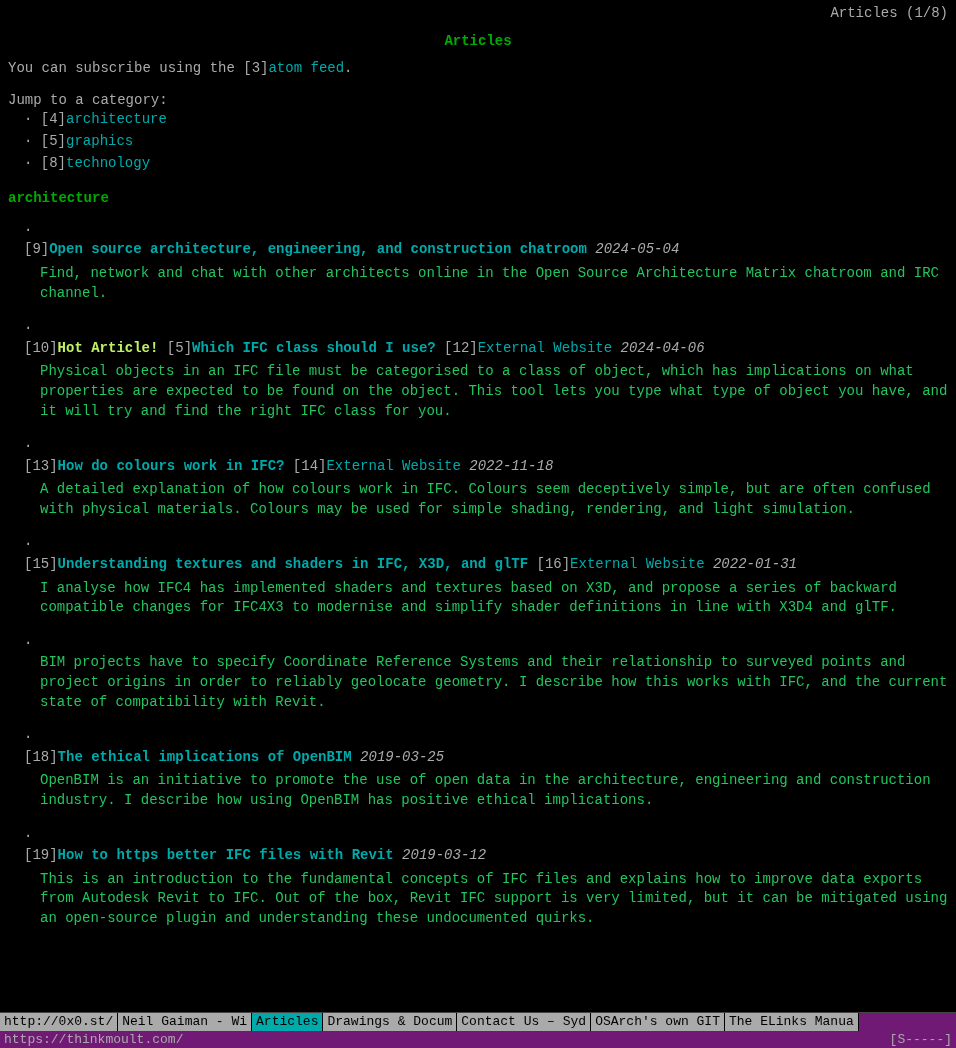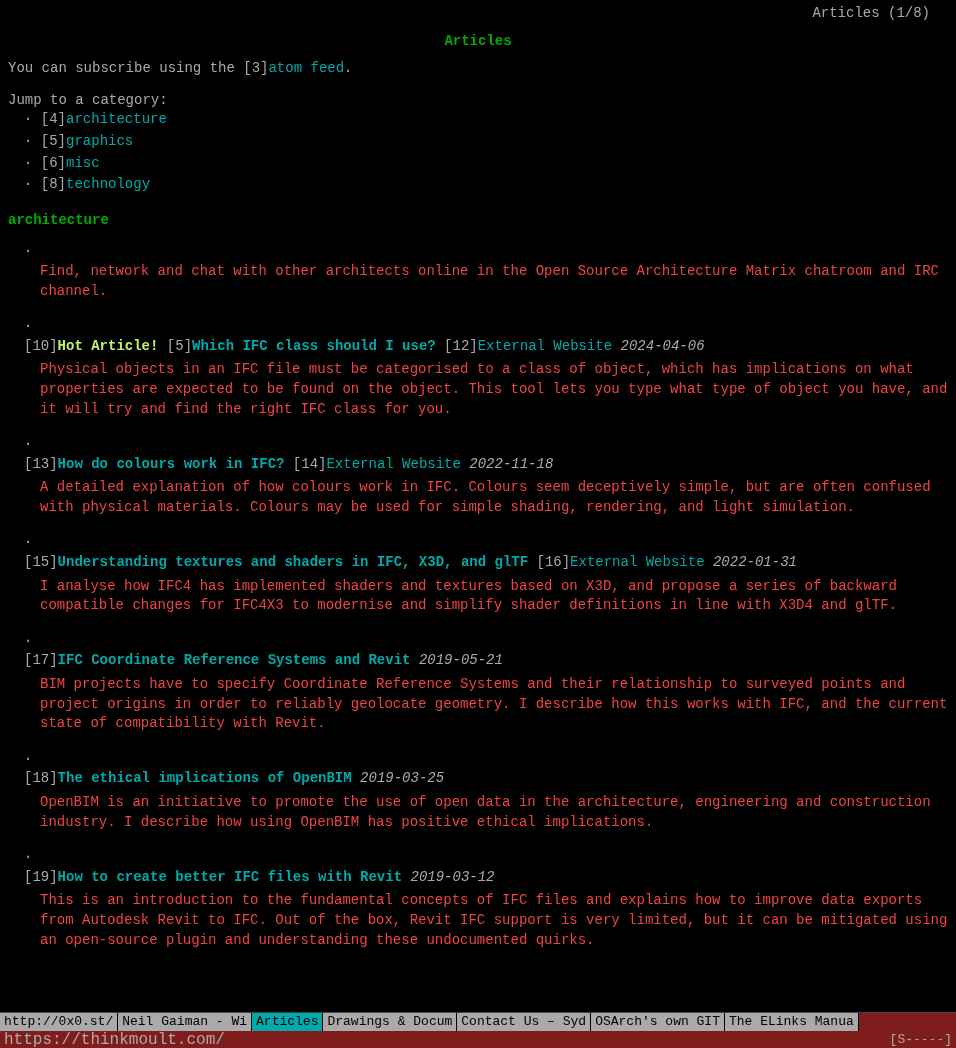--- a/index.html
+++ b/index.html
@@ -15,21 +15,21 @@
       font-size: 14px;
       line-height: 1.4;
       width: 956px;
       min-height: 1048px;
       position: relative;
     }
 
     .top-bar {
       display: flex;
       justify-content: flex-end;
-      padding: 4px 26px;
+      padding: 4px 8px;
       color: #aaaaaa;
     }
 
     .page-title {
       text-align: center;
       color: #00aa00;
       font-weight: bold;
       padding: 4px 0 8px 0;
     }
 
@@ -97,35 +97,35 @@
       font-weight: bold;
     }
 
     .article-date {
       color: #aaaaaa;
       font-style: italic;
     }
 
     .article-desc {
       margin-left: 16px;
-      color: #ef4444;
+      color: #22c55e;
     }
 
     .hot-label {
       color: #bef264;
       font-weight: bold;
     }
 
     .status-bar {
       position: fixed;
       bottom: 0;
       left: 0;
       width: 956px;
       height: 36px;
-      background: #7f1d1d;
+      background: #701a75;
       border-top: 1px solid #444;
     }
 
     .status-top {
       display: flex;
       width: 100%;
       height: 18px;
       overflow: hidden;
     }
 
@@ -148,21 +148,21 @@
       display: flex;
       justify-content: space-between;
       width: 100%;
       height: 18px;
       line-height: 18px;
       padding: 0 4px;
     }
 
     .status-bottom-left {
       color: #aaaaaa;
-      font-size: 16px;
+      font-size: 13px;
     }
 
     .status-bottom-right {
       color: #aaaaaa;
       font-size: 13px;
     }
 
     .bracket-num {
       color: #aaaaaa;
     }
@@ -190,34 +190,34 @@
   </div>
 
   <ul class="category-list">
     <li>
       <span class="bracket-num">[4]</span><a class="link">architecture</a>
     </li>
     <li>
       <span class="bracket-num">[5]</span><a class="link">graphics</a>
     </li>
     <li>
-      <span class="bracket-num">[6]</span><a class="link">misc</a>
-    </li>
-    <li>
       <span class="bracket-num">[8]</span><a class="link">technology</a>
     </li>
   </ul>
 
   <div class="section-heading">
     <span>architecture</span>
   </div>
 
   <ul class="article-list">
 
     <li class="article-item">
+      <div class="article-title-line">
+        <span class="bracket-num">[9]</span><a class="link article-title">Open source architecture, engineering, and construction chatroom</a> <span class="article-date">2024-05-04</span>
+      </div>
       <div class="article-desc">Find, network and chat with other architects online in the Open Source Architecture Matrix chatroom and IRC channel.</div>
     </li>
 
     <li class="article-item">
       <div class="article-title-line">
         <span class="bracket-num">[10]</span><span class="hot-label">Hot Article!</span> <span class="bracket-num">[5]</span><a class="link article-title">Which IFC class should I use?</a> <span class="bracket-num">[12]</span><a class="link">External Website</a> <span class="article-date">2024-04-06</span>
       </div>
       <div class="article-desc">Physical objects in an IFC file must be categorised to a class of object, which has implications on what properties are expected to be found on the object. This tool lets you type what type of object you have, and it will try and find the right IFC class for you.</div>
     </li>
 
@@ -229,36 +229,33 @@
     </li>
 
     <li class="article-item">
       <div class="article-title-line">
         <span class="bracket-num">[15]</span><a class="link article-title">Understanding textures and shaders in IFC, X3D, and glTF</a> <span class="bracket-num">[16]</span><a class="link">External Website</a> <span class="article-date">2022-01-31</span>
       </div>
       <div class="article-desc">I analyse how IFC4 has implemented shaders and textures based on X3D, and propose a series of backward compatible changes for IFC4X3 to modernise and simplify shader definitions in line with X3D4 and glTF.</div>
     </li>
 
     <li class="article-item">
-      <div class="article-title-line">
-        <span class="bracket-num">[17]</span><a class="link article-title">IFC Coordinate Reference Systems and Revit</a> <span class="article-date">2019-05-21</span>
-      </div>
       <div class="article-desc">BIM projects have to specify Coordinate Reference Systems and their relationship to surveyed points and project origins in order to reliably geolocate geometry. I describe how this works with IFC, and the current state of compatibility with Revit.</div>
     </li>
 
     <li class="article-item">
       <div class="article-title-line">
         <span class="bracket-num">[18]</span><a class="link article-title">The ethical implications of OpenBIM</a> <span class="article-date">2019-03-25</span>
       </div>
       <div class="article-desc">OpenBIM is an initiative to promote the use of open data in the architecture, engineering and construction industry. I describe how using OpenBIM has positive ethical implications.</div>
     </li>
 
     <li class="article-item">
       <div class="article-title-line">
-        <span class="bracket-num">[19]</span><a class="link article-title">How to create better IFC files with Revit</a> <span class="article-date">2019-03-12</span>
+        <span class="bracket-num">[19]</span><a class="link article-title">How to https better IFC files with Revit</a> <span class="article-date">2019-03-12</span>
       </div>
       <div class="article-desc">This is an introduction to the fundamental concepts of IFC files and explains how to improve data exports from Autodesk Revit to IFC. Out of the box, Revit IFC support is very limited, but it can be mitigated using an open-source plugin and understanding these undocumented quirks.</div>
     </li>
 
   </ul>
 </div>
 
 <div class="status-bar">
   <div class="status-top">
     <div class="status-top-item">http://0x0.st/</div>

